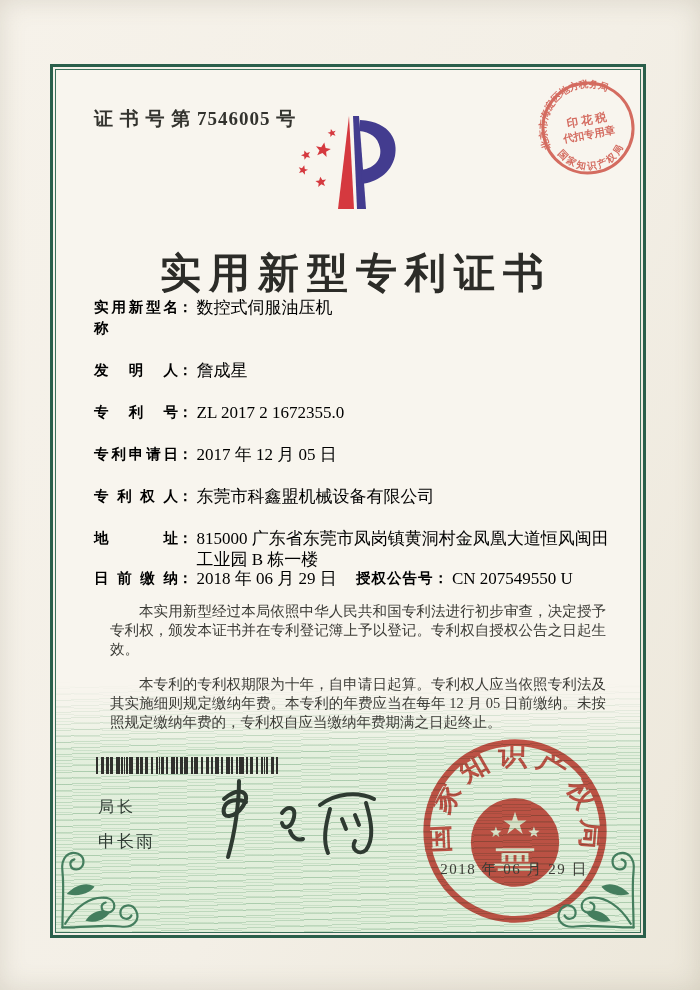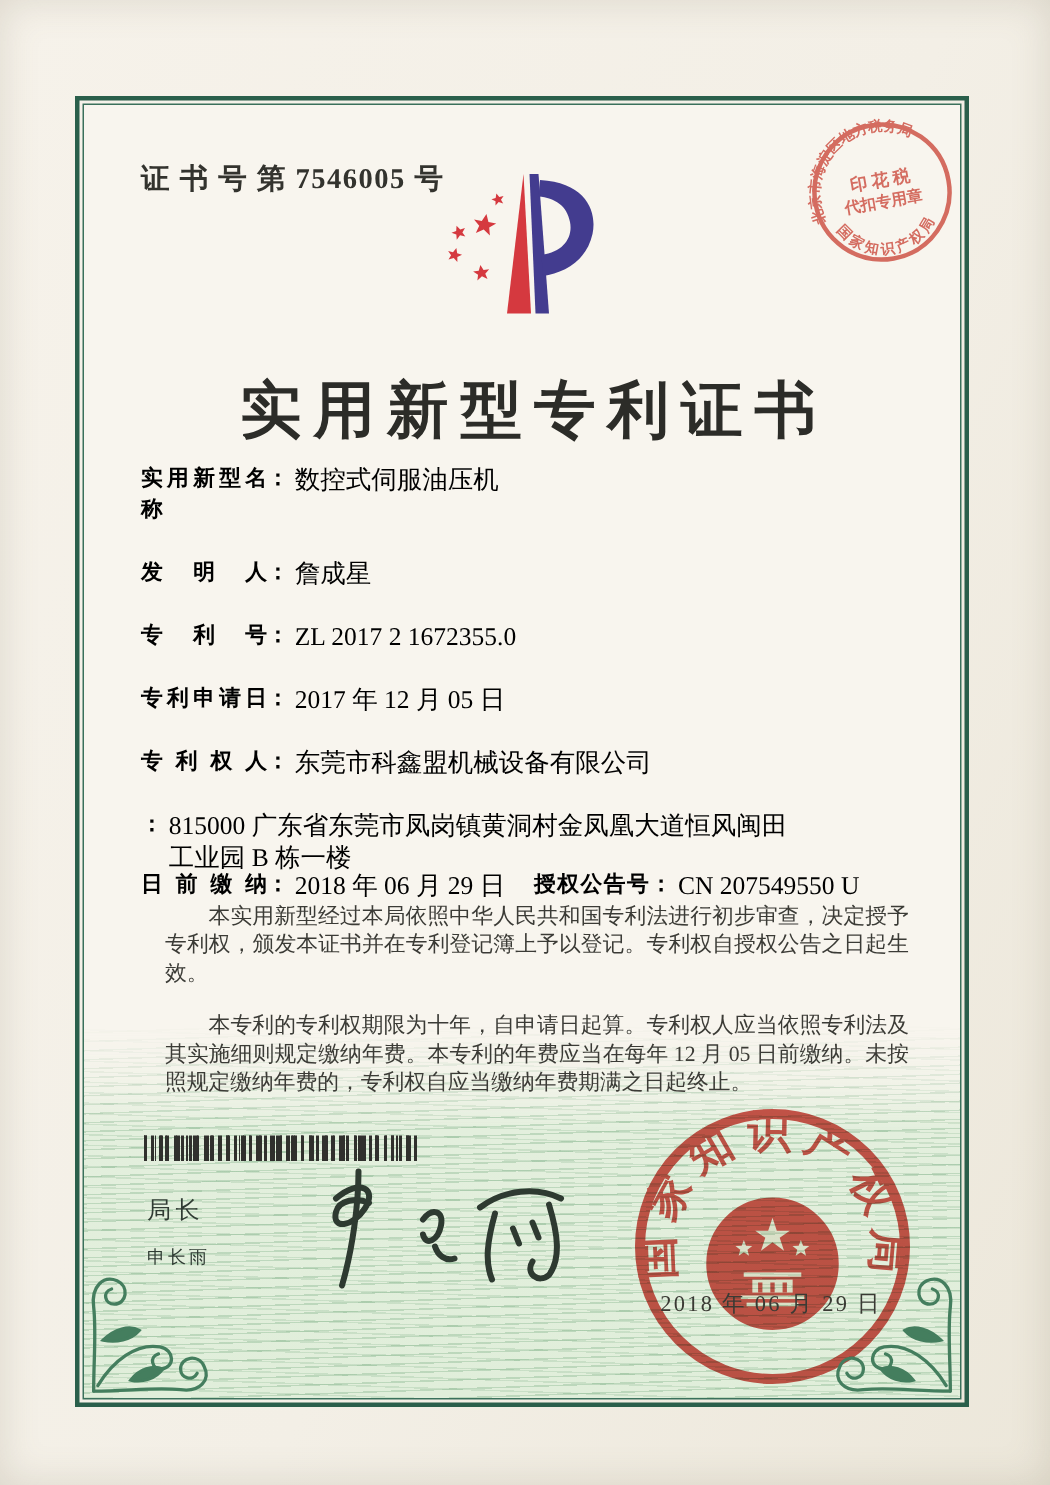--- a/index.html
+++ b/index.html
@@ -30,21 +30,21 @@
     mask-image:linear-gradient(180deg,transparent 0,#000 70px);
   }
   .txt{position:absolute;color:#33332e;}
   .cert-no{left:38px;top:36px;font-size:19px;letter-spacing:1px;font-weight:600;}
   .logo{position:absolute;left:236px;top:42px;width:116px;height:98px;}
   .title{
     left:16px;right:0;top:144px;text-align:center;
     font-size:41px;font-weight:700;letter-spacing:8px;color:#2c2c28;margin-top:32px;
   }
   
-  .fields{position:absolute;left:38px;top:239px;width:528px;font-size:14.5px;}
+  .fields{position:absolute;left:38px;top:227px;width:528px;font-size:14.5px;}
   .row{display:flex;line-height:21px;margin-bottom:21px;position:relative;}
   .lbl{display:inline-block;width:84px;font-weight:600;text-align:justify;text-align-last:justify;flex:none;}
   .colon{flex:none;font-weight:600;}
   .val{margin-left:4px;font-size:17px;}
   .row-addr{margin-bottom:-2px;}
   .grp2{position:absolute;left:262px;top:0;display:flex;}
   .grp2 .lbl{width:auto;text-align-last:auto;letter-spacing:1px;}
   
   .body-text{
     position:absolute;left:38px;top:516px;width:528px;
@@ -53,21 +53,21 @@
   .body-text p{margin:16px;text-indent:2em;}
   
   .barcode{
     position:absolute;left:40px;top:687px;width:182px;height:17px;
     background:
       repeating-linear-gradient(90deg,#30302d 0 2px,transparent 2px 5px),
       repeating-linear-gradient(90deg,#30302d 0 1px,transparent 1px 7px),
       repeating-linear-gradient(90deg,#30302d 0 2px,transparent 2px 11px);
   }
   .signoff-title{left:42px;top:727px;font-size:16px;letter-spacing:3px;color:#2f3b33;}
-  .signoff-name{left:42px;top:760px;font-size:12px;letter-spacing:2px;color:#2f3b33;}
+  .signoff-name{left:42px;top:760px;font-size:17px;letter-spacing:2px;color:#2f3b33;}
   .signature{position:absolute;left:133px;top:705px;width:210px;height:90px;}
   .seal{position:absolute;left:363px;top:665px;width:192px;height:192px;mix-blend-mode:multiply;opacity:.92;}
   .seal-date{left:358px;top:790px;width:200px;font-size:15px;letter-spacing:1.5px;color:#3a3a34;z-index:5;text-align:center;}
   .footer{left:0;right:0;top:836px;text-align:center;font-size:13px;color:#4a4a42;margin-top:48px;}
   .flourish{position:absolute;width:92px;height:92px;bottom:0;}
   .flourish.bl{left:0;}
   .flourish.br{right:0;transform:scaleX(-1);}
   
   .tax-stamp{
     position:absolute;left:528px;top:68px;width:120px;height:120px;
@@ -126,20 +126,21 @@
           <span class="lbl">专利申请日</span>
             <span class="colon">：</span>
           <span class="val">2017 年 12 月 05 日</span>
         </div>
         <div class="row">
           <span class="lbl">专利权人</span>
             <span class="colon">：</span>
           <span class="val">东莞市科鑫盟机械设备有限公司</span>
         </div>
         <div class="row row-addr">
+          <span class="lbl">地址</span>
             <span class="colon">：</span>
           <span class="val"><span>815000 广东省东莞市凤岗镇黄洞村金凤凰大道恒风闽田</span><br><span>工业园 B 栋一楼</span></span>
         </div>
         <div class="row">
           <span class="lbl">日前缴纳</span>
             <span class="colon">：</span>
           <span class="val">2018 年 06 月 29 日</span>
           <span class="grp2">
             <span class="lbl">授权公告号</span>
               <span class="colon">：</span>

